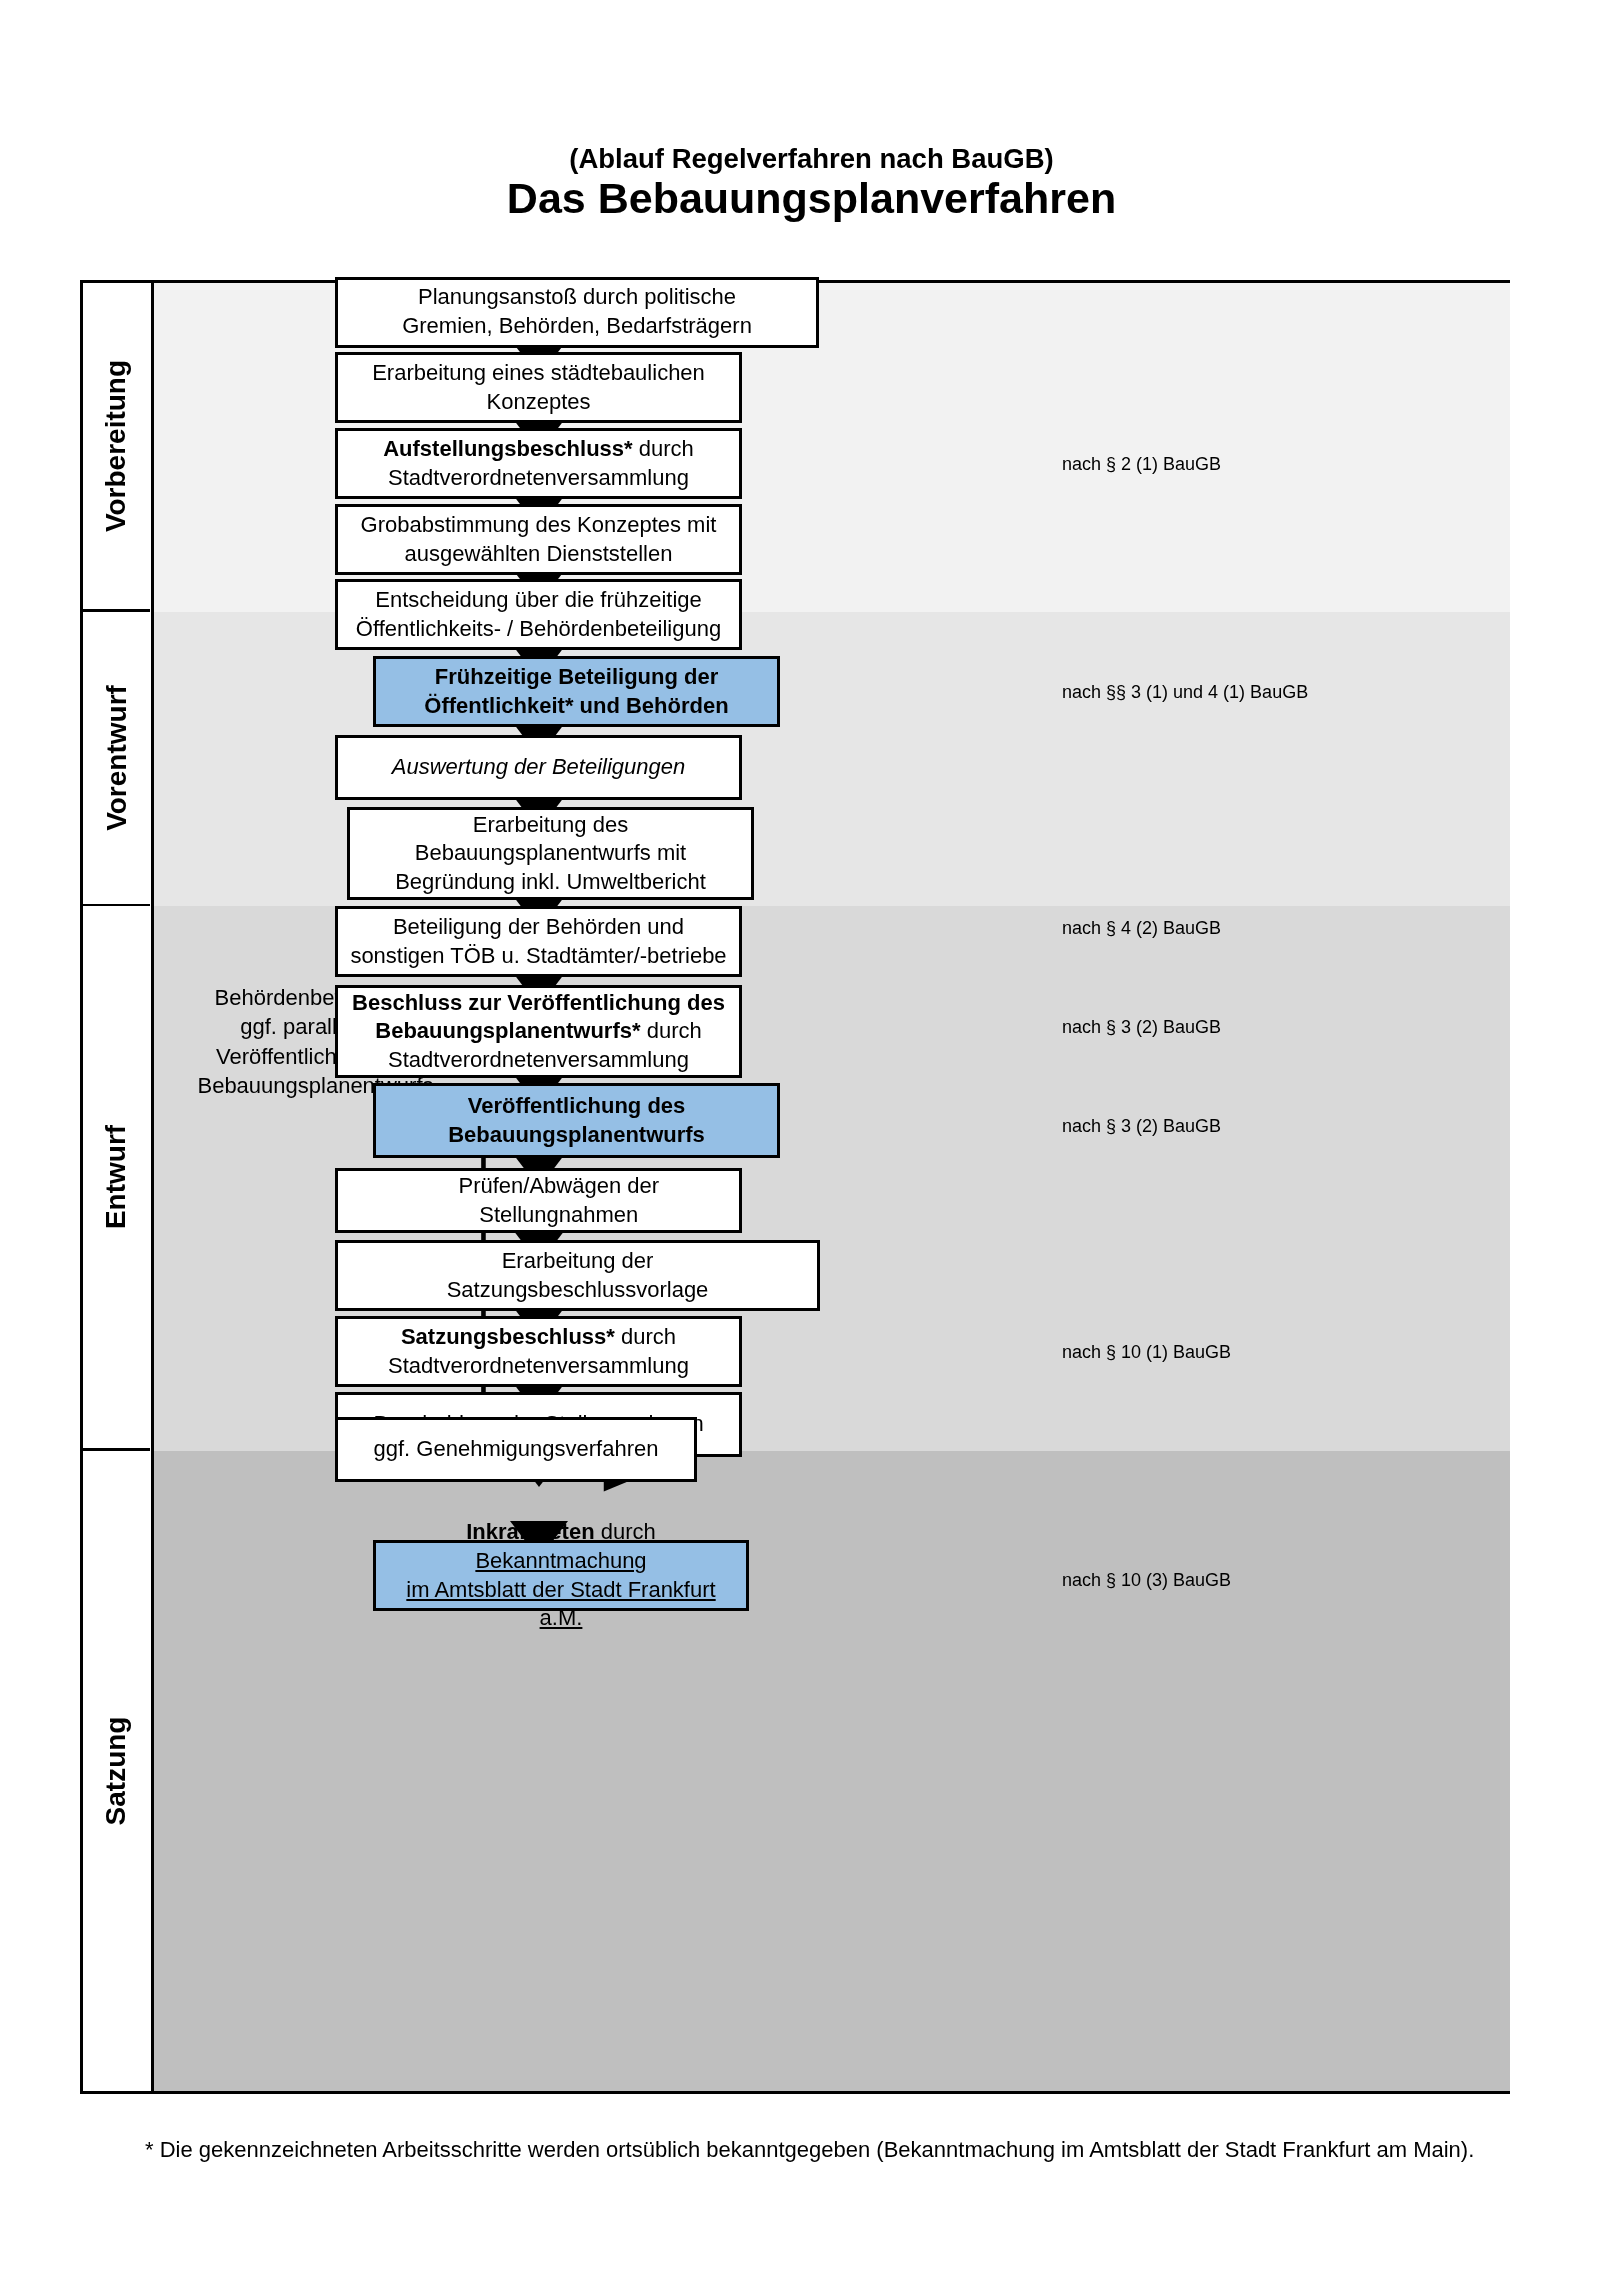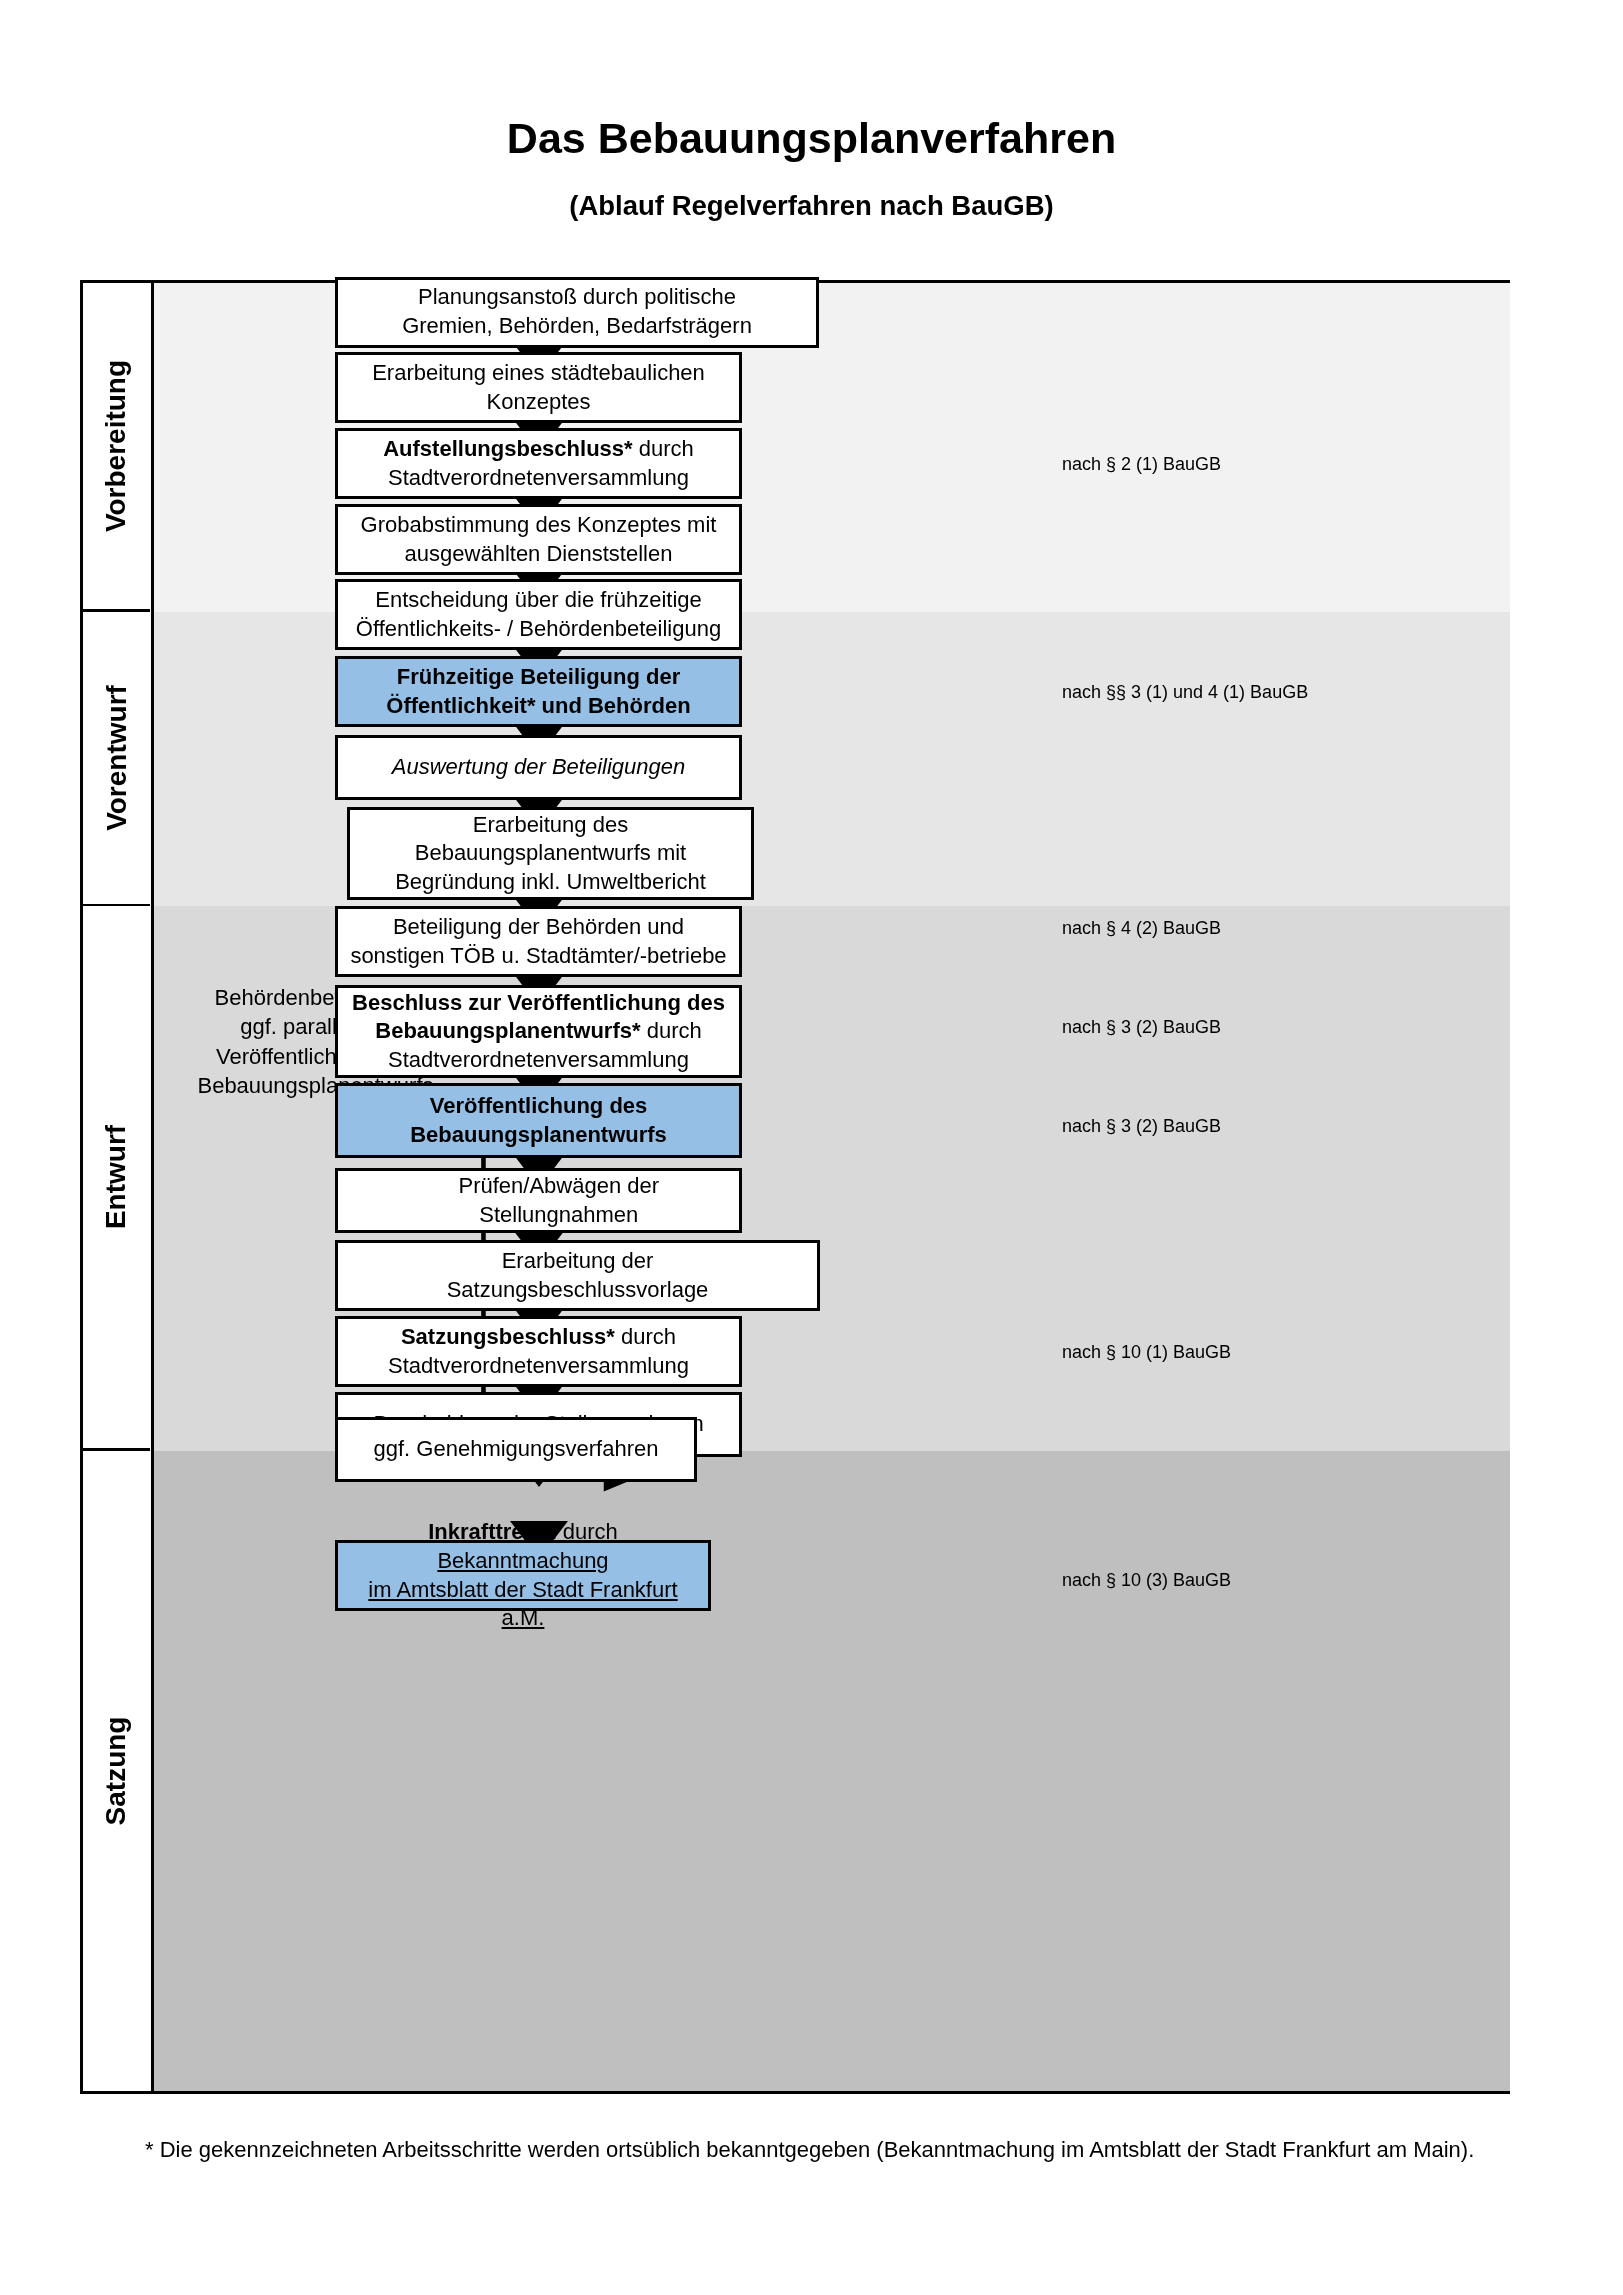--- a/index.html
+++ b/index.html
@@ -90,21 +90,21 @@
     background: #ffffff;
     display: flex;
     align-items: center;
     justify-content: center;
     text-align: center;
     font-size: 22px;
     line-height: 1.30;
     padding: 2.6px 6.5px;
     z-index: 3;
   }
-  .fbox.blue { background: #95bfe5; }
+  .fbox.blue { background: #95bfe5; margin-left: 38px; }
   .fbox b { font-weight: bold; }
 
   
   .arrow-down {
     position: absolute;
     width: 0; height: 0;
     border-left: 29px solid transparent;
     border-right: 29px solid transparent;
     border-top: 38px solid #000000;
     z-index: 2;
@@ -137,22 +137,22 @@
     top: 2133px;
     width: 1369px;
     font-size: 22px;
     line-height: 1.55;
   }
 </style>
 </head>
 <body>
 
 <div id="title-block">
+  <div id="sub-title">(Ablauf Regelverfahren nach BauGB)</div>
   <div id="main-title">Das Bebauungsplanverfahren</div>
-  <div id="sub-title">(Ablauf Regelverfahren nach BauGB)</div>
 </div>
 
 <div id="frame">
 
   <div id="bands-layer">
       <div class="band" style="top: 0px; height: 329px; background: rgb(242, 242, 242);"></div>
       <div class="band" style="top: 329px; height: 295px; background: rgb(230, 230, 230);"></div>
       <div class="band" style="top: 623px; height: 545px; background: rgb(217, 217, 217);"></div>
       <div class="band" style="top: 1168px; height: 640px; background: rgb(191, 191, 191);"></div>
     </div>

